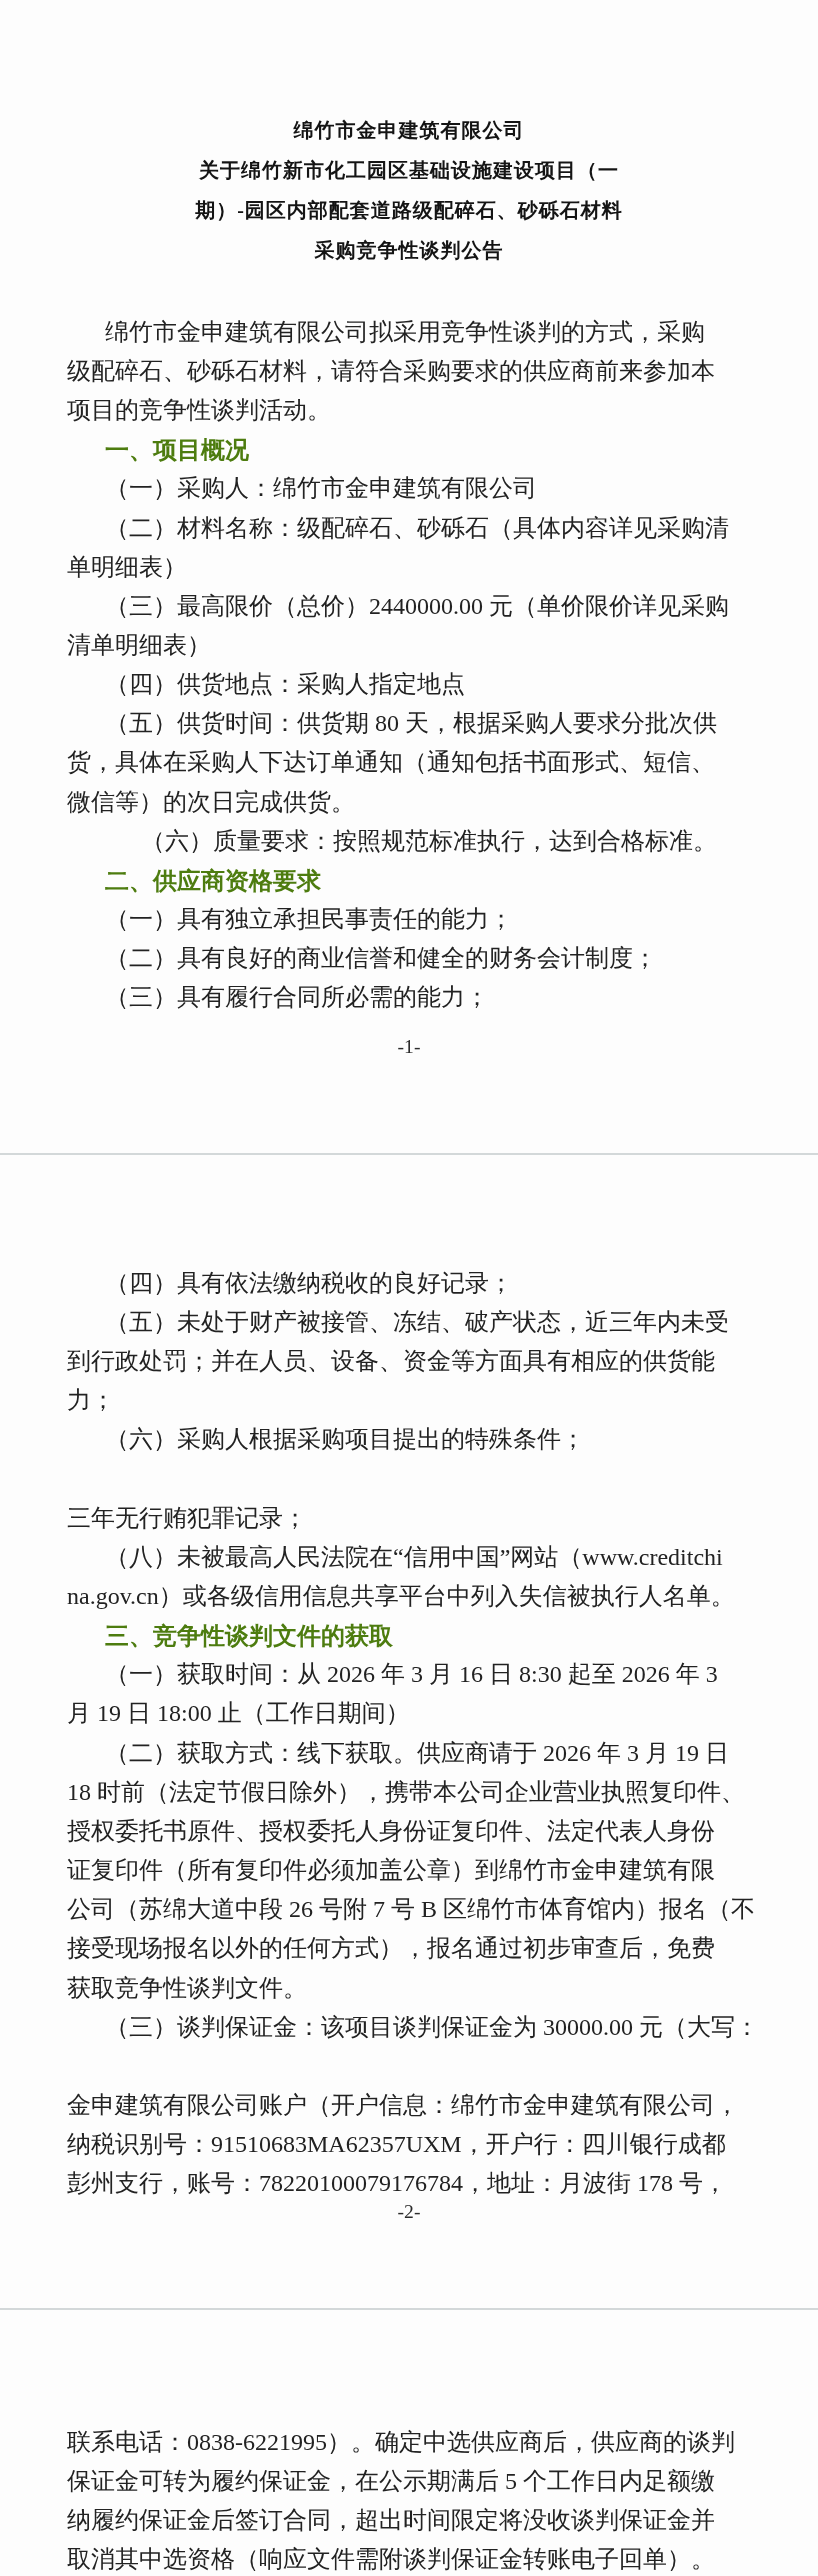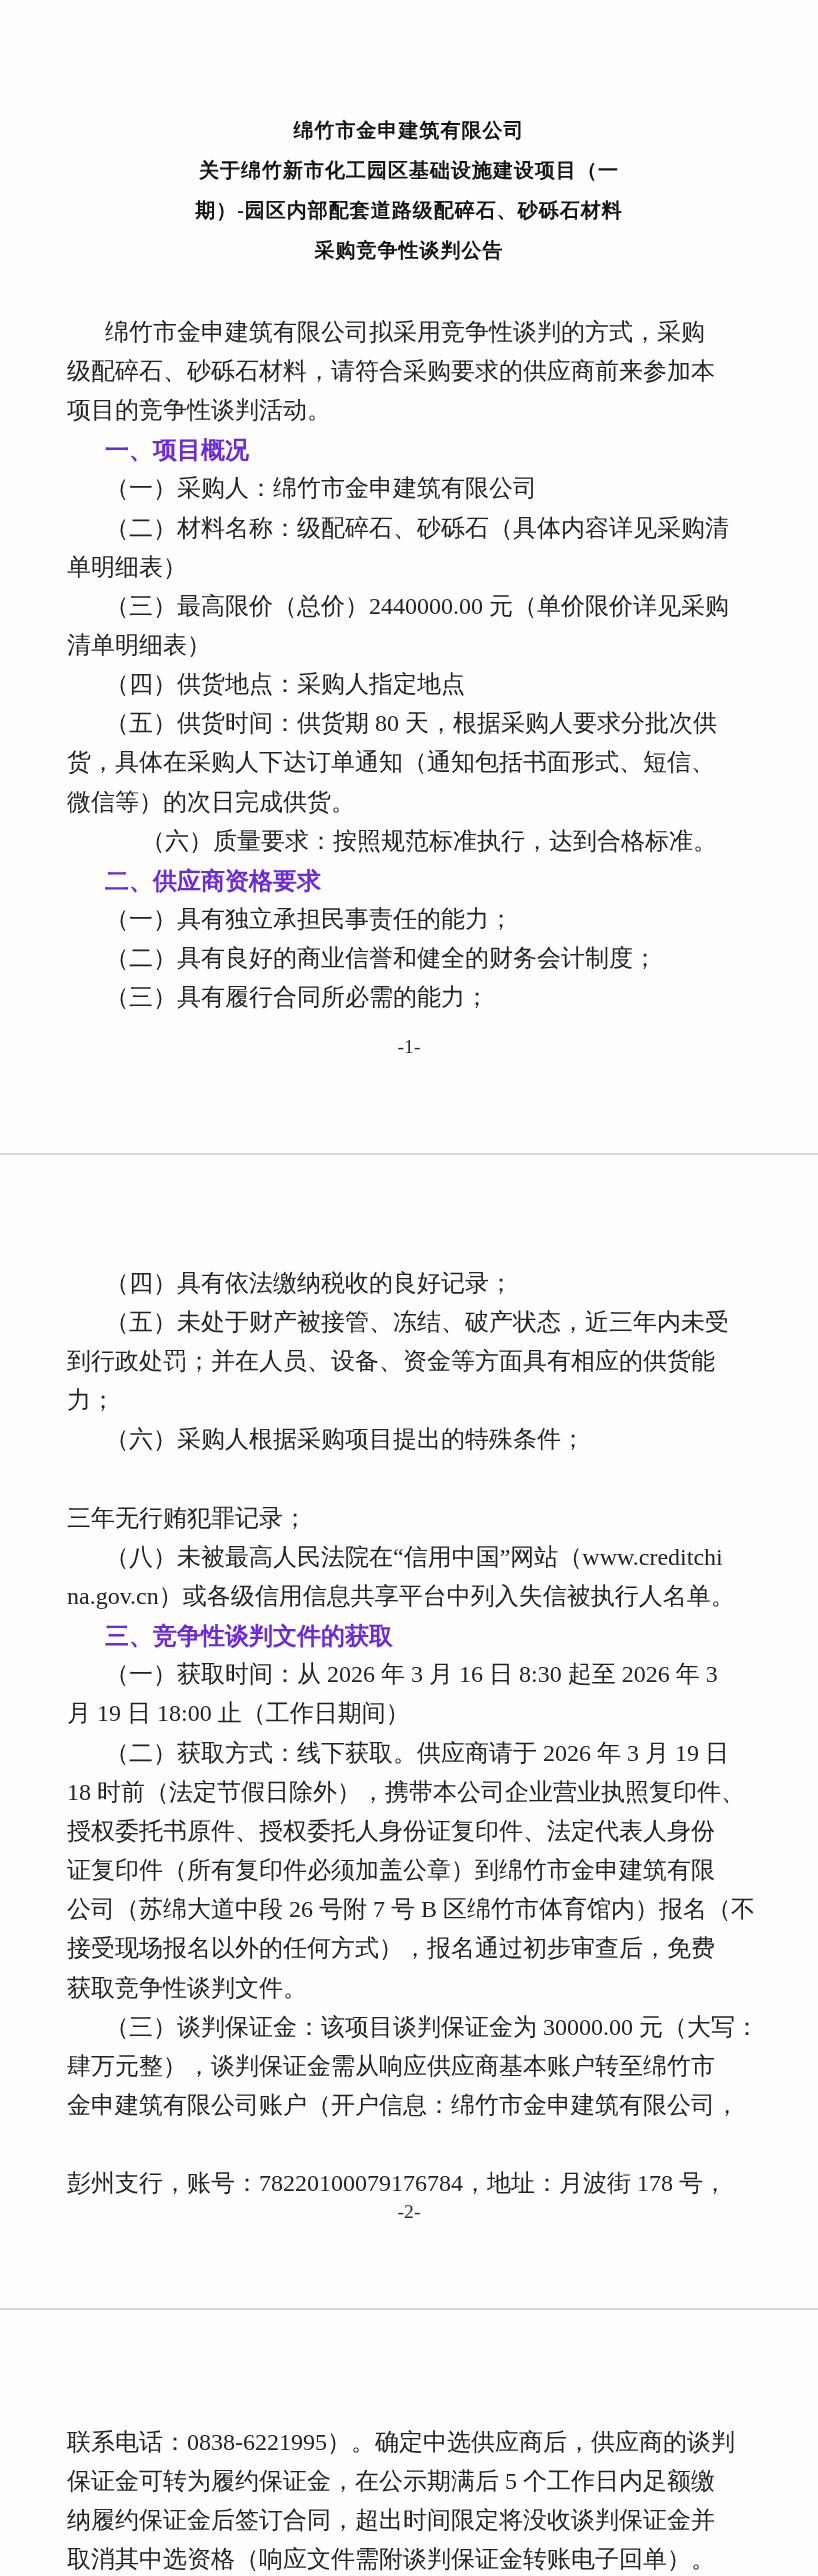--- a/index.html
+++ b/index.html
@@ -4,21 +4,21 @@
 <style>
   html,body{margin:0;padding:0;background:#f2f4f4;}
   #canvas{position:relative;width:818px;height:3468px;background:#fdfdfd;overflow:hidden;
           font-family:"Liberation Serif","DejaVu Serif",serif;}
   .page{position:absolute;left:0;width:818px;background:#fdfdfd;}
   .tl{position:absolute;left:33px;right:33px;text-align:center;height:40px;line-height:40px;
       font-family:"Liberation Serif","DejaVu Serif",serif;font-weight:700;font-size:20px;
       color:#141414;letter-spacing:1px;white-space:pre;}
   .ln{position:absolute;left:67px;width:686px;height:39px;line-height:39px;font-size:24px;
       color:#222;white-space:pre;overflow:visible;}
-  .ln.h, .bseg{font-family:"Liberation Sans","DejaVu Sans",sans-serif;font-weight:700;color:#6d28d9;}
+  .ln.h, .bseg{font-family:"Liberation Sans","DejaVu Sans",sans-serif;font-weight:700;color:#4d7c0f;}
   .ln.ind{padding-left:38px;width:648px;}
   .pagenum{position:absolute;left:0;right:0;text-align:center;height:29px;line-height:29px;
       font-size:19.6px;color:#2b2b2b;}
   .sep{position:absolute;left:0;width:818px;height:1.5px;background:#d3d8d9;}
   .edge-left-dark{position:absolute;left:1.5px;top:0;width:1.5px;height:3468px;background:#a9b0b0;opacity:.85;}
   .edge-left-light{position:absolute;left:3.1px;top:0;width:2.6px;height:3468px;background:#e2e6e6;opacity:.7;}
   .edge-right{position:absolute;left:815px;top:0;width:2.1px;height:3468px;background:#e9eded;opacity:.8;}
 </style>
 </head>
 <body>
@@ -66,22 +66,22 @@
       <div class="ln ind" style="top: 500px;">（一）获取时间：从 2026 年 3 月 16 日 8:30 起至 2026 年 3</div>
       <div class="ln" style="top: 539px;">月 19 日 18:00 止（工作日期间）</div>
       <div class="ln ind" style="top: 579px;">（二）获取方式：线下获取。供应商请于 2026 年 3 月 19 日</div>
       <div class="ln" style="top: 618px;">18 时前（法定节假日除外），携带本公司企业营业执照复印件、</div>
       <div class="ln" style="top: 657px;">授权委托书原件、授权委托人身份证复印件、法定代表人身份</div>
       <div class="ln" style="top: 696px;">证复印件（所有复印件必须加盖公章）到绵竹市金申建筑有限</div>
       <div class="ln" style="top: 735px;">公司（苏绵大道中段 26 号附 7 号 B 区绵竹市体育馆内）报名（不</div>
       <div class="ln" style="top: 774px;">接受现场报名以外的任何方式），报名通过初步审查后，免费</div>
       <div class="ln" style="top: 814px;">获取竞争性谈判文件。</div>
       <div class="ln ind" style="top: 853px;">（三）谈判保证金：该项目谈判保证金为 30000.00 元（大写：</div>
-      <div class="ln" style="top: 892px;">肆万元整），谈判保证金需从响应供应商基本账户转至绵竹市</div>
       <div class="ln" style="top: 931px;">金申建筑有限公司账户（开户信息：绵竹市金申建筑有限公司，</div>
+      <div class="ln" style="top: 970px;">纳税识别号：91510683MA62357UXM，开户行：四川银行成都</div>
       <div class="ln" style="top: 1009px;">彭州支行，账号：78220100079176784，地址：月波街 178 号，</div>
       <div class="pagenum" style="top: 1042px;">-2-</div>
     </div>
   <div class="page" style="top: 2310px; height: 1149px;">
       <div class="ln" style="top: 113px;">联系电话：0838-6221995）。确定中选供应商后，供应商的谈判</div>
       <div class="ln" style="top: 152px;">保证金可转为履约保证金，在公示期满后 5 个工作日内足额缴</div>
       <div class="ln" style="top: 191px;">纳履约保证金后签订合同，超出时间限定将没收谈判保证金并</div>
       <div class="ln" style="top: 230px;">取消其中选资格（响应文件需附谈判保证金转账电子回单）。</div>
     </div>
 

